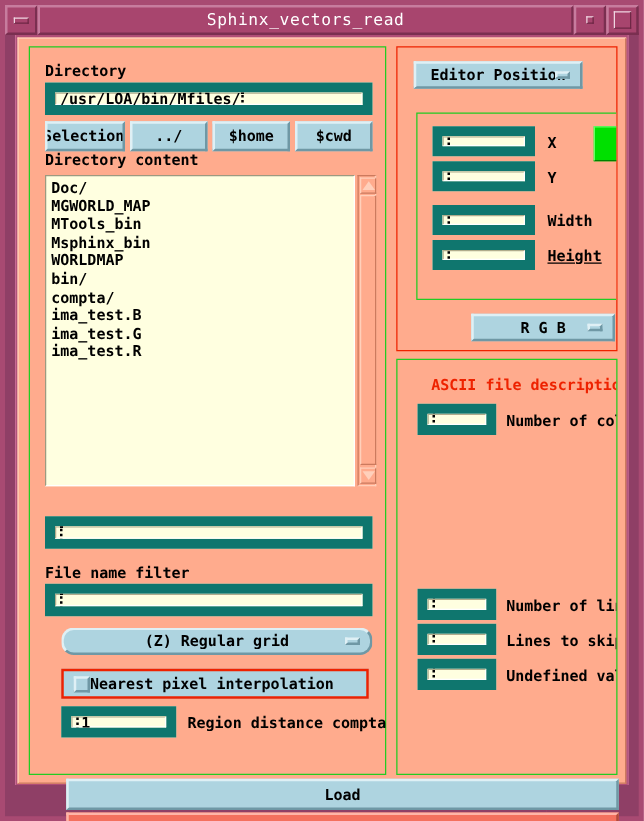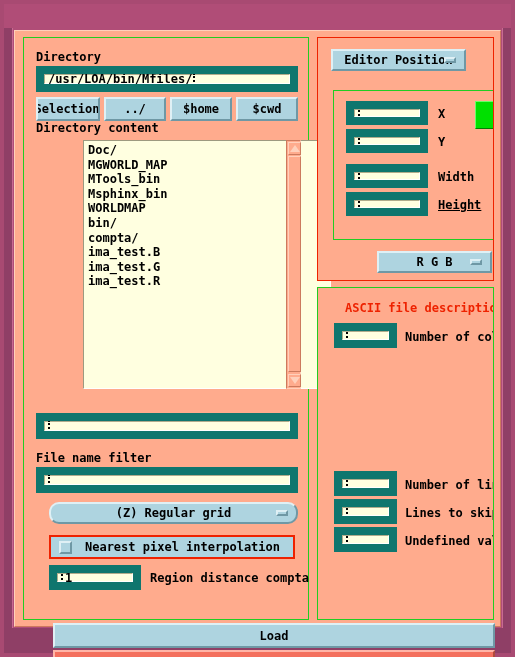--- a/index.html
+++ b/index.html
@@ -236,21 +236,20 @@
   .listbox {
     position: absolute;
     box-sizing: border-box;
     background: #ffffe0;
     border-top: 1px solid #9d9a80;
     border-left: 1px solid #9d9a80;
     border-right: 1px solid #ffffff;
     border-bottom: 1px solid #ffffff;
     overflow: hidden;
     padding: 2px 0 0 4px;
-    margin-left: 47px;
   }
   .listitem {
     font-size: 12px;
     font-weight: bold;
     color: #000;
     line-height: 14.6px;
     white-space: nowrap;
     cursor: pointer;
   }
   .scrollbar {
@@ -317,21 +316,21 @@
     box-sizing: border-box;
     background: #aed4e0;
     border-top: 2px solid #dff0f5;
     border-left: 2px solid #dff0f5;
     border-right: 2px solid #6f98a5;
     border-bottom: 2px solid #6f98a5;
     flex: none;
   }
   .toggle-lbl {
     flex: 1;
-    text-align: center;
+    text-align: left;
     font-size: 12px;
     font-weight: bold;
     color: #000;
     padding-right: 0;
     white-space: nowrap;
   }
   .swatch {
     position: absolute;
     box-sizing: border-box;
     background: #00e000;
@@ -347,20 +346,32 @@
 
 <div id="window">
 
   <div class="wm-frame"></div>
   <div class="wm-frame-inner-l"></div>
   <div class="wm-frame-inner-r"></div>
   <div class="wm-handle" style="left:4px; top:628px; width:70px; height:25px;"></div>
   <div class="wm-handle" style="left:74px; top:628px; width:363px; height:25px;"></div>
   <div class="wm-handle" style="left:437px; top:628px; width:74px; height:25px;"></div>
 
+  <div class="titlebar">
+    <div class="tb-btn tb-left">
+      <div class="glyph-bar"></div>
+    </div>
+    <div class="tb-title">Sphinx_vectors_read</div>
+    <div class="tb-btn tb-min">
+      <div class="glyph-sq-sm"></div>
+    </div>
+    <div class="tb-btn tb-max">
+      <div class="glyph-sq-lg"></div>
+    </div>
+  </div>
 
   <div class="client">
 
     <div class="panel-green" style="left:8px; top:6px; width:286px; height:583px;">
 
       <div class="lbl" style="left:12px; top:12px;">Directory</div>
 
       <div class="tfield" style="left:12px; top:28px; width:262px; height:26px;">
         <div class="tfield-in">
           <span>/usr/LOA/bin/Mfiles/</span>

